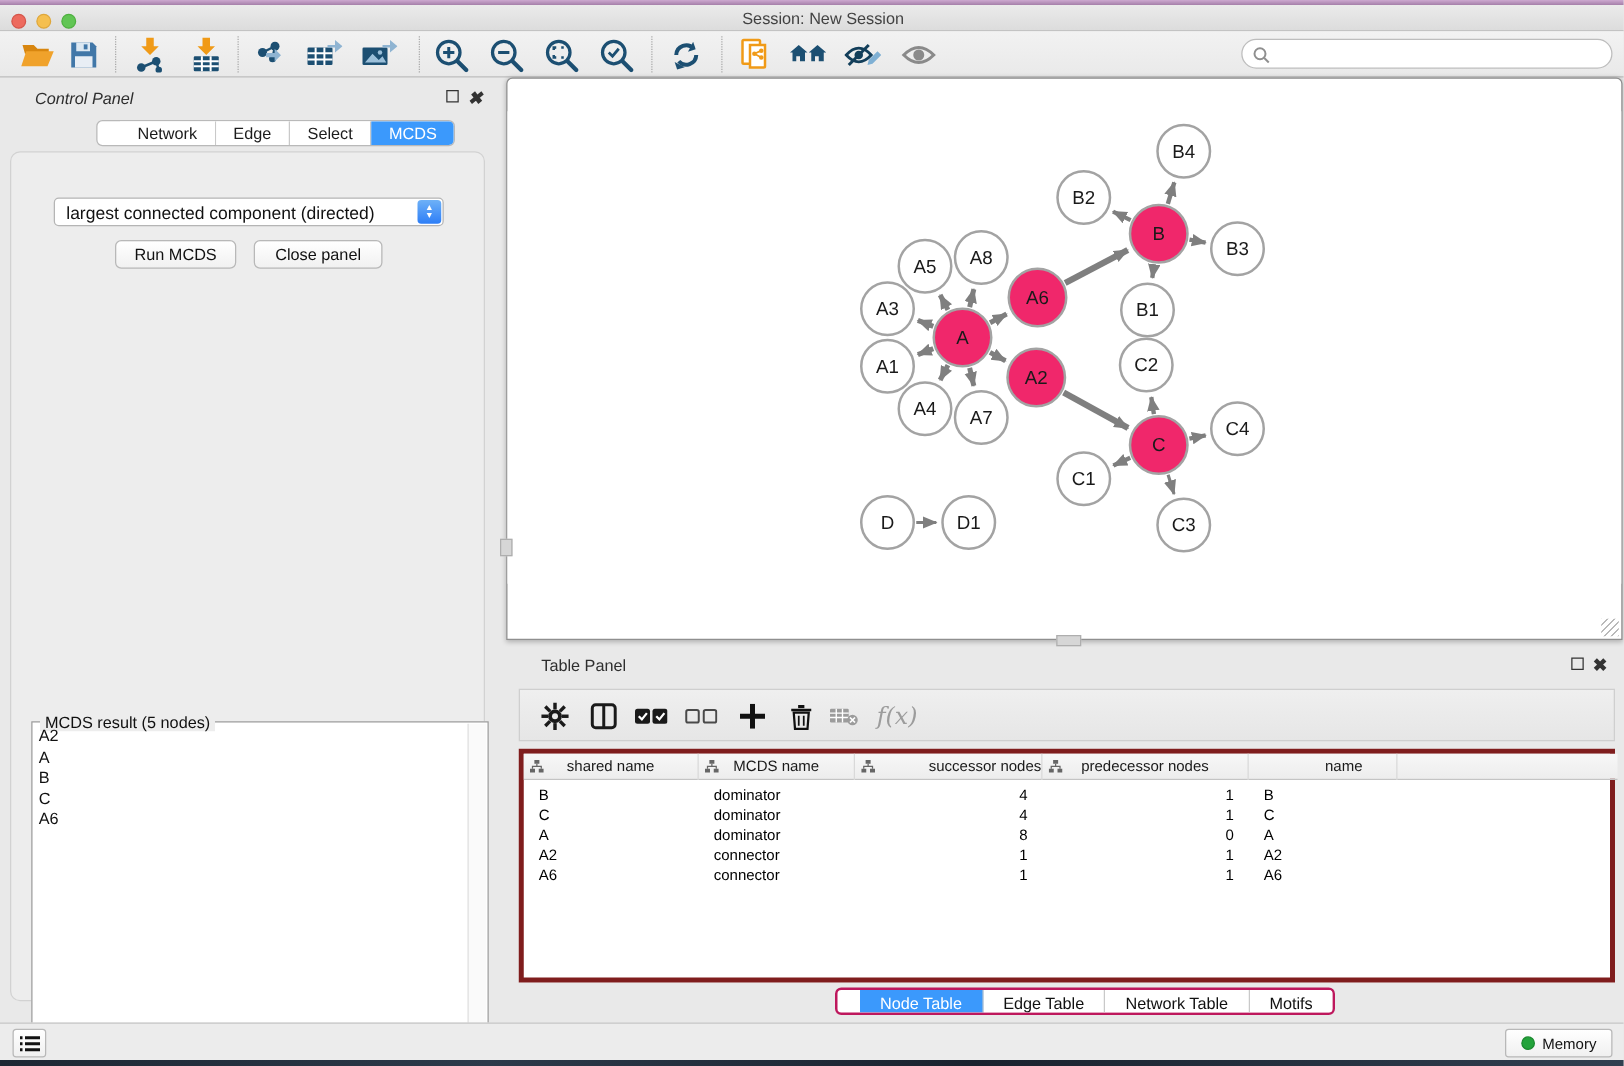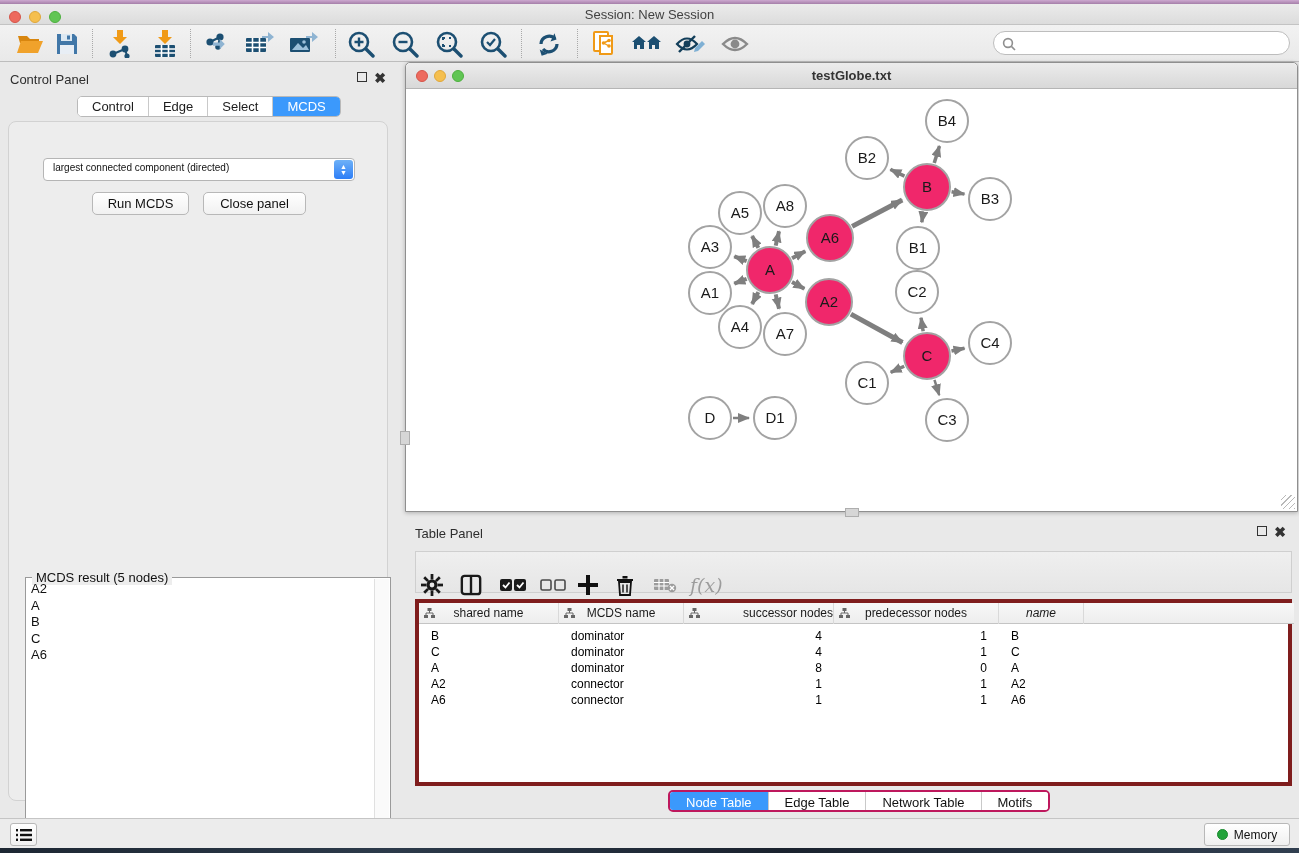--- a/index.html
+++ b/index.html
@@ -1,18 +1,18 @@
 <!DOCTYPE html>
 <html><head>
 <meta charset="utf-8">
 <style>
   * { margin:0; padding:0; box-sizing:border-box; }
   html,body { width:1299px; height:853px; }
   body { font-family:"Liberation Sans", sans-serif; background:#e9e9e9; position:relative; overflow:hidden; }
-  .abs { position:absolute; }
+  .abs { position:absolute;padding-left:18px; }
 
   
   .desktop-strip { left:0; top:0; width:1299px; height:4px; background:linear-gradient(#cda9d0,#a57fa9); }
 
   
   .titlebar { left:0; top:4px; width:1299px; height:21px; background:linear-gradient(#ebebeb,#dcdcdc); border-bottom:1px solid #c3c3c3; }
   .tl { position:absolute; top:7px; width:12px; height:12px; border-radius:50%; }
   .tl.red { background:#ed6a5e; border:1px solid #d5554a; }
   .tl.yellow { background:#f5bf4f; border:1px solid #dfa73b; }
   .tl.green { background:#61c554; border:1px solid #4eb03f; }
@@ -20,32 +20,32 @@
 
   
   .toolbar { left:0; top:25px; width:1299px; height:37px; background:linear-gradient(#f2f2f2,#e9e9e9); border-bottom:1px solid #bdbdbd; }
   .tb-btn { position:absolute; top:3px; width:34px; height:31px; display:flex; align-items:center; justify-content:center; cursor:pointer; }
   .tb-sep { position:absolute; top:4px; height:29px; border-left:1px dotted #a9a9a9; }
   .searchbox { position:absolute; top:6px; left:993px; width:297px; height:24px; background:#fff; border:1px solid #bdbdbd; border-radius:12px; }
   .searchbox input { position:absolute; left:28px; top:2px; width:260px; height:18px; border:none; outline:none; font-size:13px; background:transparent; }
   .searchbox svg { position:absolute; left:8px; top:5px; }
 
   
-  .cp-header { left:10px; top:70px; width:380px; height:20px; }
+  .cp-header { left:10px; top:70px; width:380px; height:20px;font-style:italic; }
   .panel-title { font-size:13px; color:#2e2e2e; }
   .win-btn { position:absolute; top:2px; font-size:12px; color:#333; cursor:pointer; line-height:12px; }
   .float-box { width:10px; height:10px; border:1.5px solid #333; display:inline-block; }
   .cp-tabs { left:77px; top:96px; height:21px; display:flex; border:1px solid #b9b9b9; border-radius:5px; overflow:hidden; background:#fff; }
   .cp-tab { padding:0 14px; font-size:13px; line-height:20px; color:#1c1c1c; background:#fff; border-right:1px solid #c9c9c9; cursor:pointer; }
   .cp-tab:last-child { border-right:none; }
   .cp-tab.active { background:#3b99fc; color:#fff; }
   .cp-body { left:8px; top:121px; width:380px; height:680px; background:#ededed; border:1px solid #d2d2d2; border-radius:8px; }
   .opt-label { left:0; top:15px; width:100%; text-align:center; font-size:13px; color:#1a1a1a; }
   .combo { left:34px; top:36px; width:312px; height:23px; background:#fff; border:1px solid #b5b5b5; border-radius:4px; cursor:pointer; }
-  .combo-text { position:absolute; left:9px; top:3px; font-size:10px; color:#111; }
+  .combo-text { position:absolute; left:9px; top:3px; font-size:14px; color:#111; }
   .combo-step { position:absolute; right:1px; top:1px; width:19px; height:19px; border-radius:3px; background:linear-gradient(#6eb1f7,#2d7ef7); color:#fff; }
   .combo-step span { position:absolute; left:0; width:100%; text-align:center; font-size:7px; line-height:7px; }
   .btn { position:absolute; height:23px; background:linear-gradient(#ffffff,#f1f1f1); border:1px solid #b8b8b8; border-radius:5px; font-size:13px; color:#111; text-align:center; cursor:pointer; font-family:"Liberation Sans",sans-serif; }
   .result-fs { left:16px; top:455px; width:366px; height:340px; border:1px solid #9a9a9a; background:#fff; }
   .result-legend { position:absolute; left:6px; top:-8px; background:#ededed; padding:0 4px; font-size:13px; color:#111; }
   .result-list { position:absolute; left:1px; top:3px; width:348px; height:330px; overflow:hidden; }
   .result-item { font-size:13px; color:#111; padding:0 4px; line-height:16.5px; }
   .result-scroll { position:absolute; right:1px; top:1px; width:15px; height:332px; background:#fafafa; border-left:1px solid #e0e0e0; }
 
   
@@ -54,21 +54,21 @@
   .net-titlebar .tl { top:7px; }
   .net-title-text { width:100%; text-align:center; font-size:13px; font-weight:bold; color:#333; line-height:26px; }
   .net-canvas { position:absolute; left:0; top:26px; width:891px; height:378px; background:#fff; }
   .resize-grip { position:absolute; right:2px; bottom:2px; width:14px; height:14px;
      background:repeating-linear-gradient(135deg, transparent 0 3px, #b9b9b9 3px 4px); }
   .mini-thumb { position:absolute; background:#d6d6d6; border:1px solid #aeaeae; }
 
   
   .tp-header { left:415px; top:524px; width:875px; height:20px; }
   .tp-toolbar { left:415px; top:551px; width:877px; height:42px; background:linear-gradient(#efefef,#e6e6e6); border:1px solid #cfcfcf; }
-  .tp-icon { position:absolute; top:17px; width:34px; height:32px; display:flex; align-items:center; justify-content:flex-start; cursor:pointer; }
+  .tp-icon { position:absolute; top:5px; width:34px; height:32px; display:flex; align-items:center; justify-content:flex-end; cursor:pointer; }
   .fx-label { font-family:"DejaVu Serif", serif; font-style:italic; font-size:19px; color:#9c9c9c; }
   .tbl { left:415px; top:599px; width:877px; height:187px; background:#fff; border:4px solid #7f1d1d; }
   .tbl-header { position:absolute; left:0; top:0; width:875px; height:21px; background:linear-gradient(#f7f7f7,#ededed); border-bottom:1px solid #c4c4c4; }
   .th { position:absolute; top:0; height:21px; border-right:1px solid #d9d9d9; font-size:12px; color:#1a1a1a; text-align:center; line-height:21px; }
   .th svg { position:absolute; left:5px; top:5px; }
   .tbl-row { position:absolute; left:0; width:875px; height:16px; }
   .td { position:absolute; top:0; height:16px; font-size:12px; color:#000; line-height:16px; }
   .td.num { text-align:right; }
 
   .bottom-tabs { left:668px; top:790px; height:22px; display:flex; border:2px solid #be185d; border-radius:5px; overflow:hidden; background:#fff; }
@@ -234,21 +234,21 @@
     <input type="text" placeholder="" style="">
   </div>
 </div>
 
 <div class="abs cp-header">
   <span class="panel-title">Control Panel</span>
   <span class="win-btn" style="right:23px"><span class="float-box"></span></span>
   <span class="win-btn" style="right:4px; font-weight:bold; font-size:14px;">✖</span>
 </div>
 <div class="abs cp-tabs">
-  <div class="cp-tab">Control</div>
+  <div class="cp-tab">Network</div>
   <div class="cp-tab">Edge</div>
   <div class="cp-tab">Select</div>
   <div class="cp-tab active">MCDS</div>
 </div>
 <div class="abs cp-body">
   <div class="abs combo">
     <span class="combo-text">largest connected component (directed)</span>
     <span class="combo-step">
         <span style="top:3px">▲</span>
         <span style="bottom:3px">▼</span>
@@ -263,26 +263,20 @@
       <div class="result-item">A</div>
       <div class="result-item">B</div>
       <div class="result-item">C</div>
       <div class="result-item">A6</div>
     </div>
     <div class="result-scroll"></div>
   </fieldset>
 </div>
 
 <div class="abs net-window">
-  <div class="net-titlebar">
-    <span class="tl red" style="left:10px"></span>
-    <span class="tl yellow" style="left:28px"></span>
-    <span class="tl green" style="left:46px"></span>
-    <div class="net-title-text">testGlobe.txt</div>
-  </div>
   <div class="net-canvas">
     <svg id="graph-svg" width="891" height="422" viewBox="0 0 891 422">
       <defs>
         <marker id="arrow" markerUnits="userSpaceOnUse" markerWidth="14" markerHeight="12" refX="11" refY="5" orient="auto">
           <path d="M0,0 L12,5 L0,10 z" fill="#7f7f7f"></path>
         </marker>
       </defs>
     <line x1="352.35633917918443" y1="158.87704444045045" x2="346.10940725364816" y2="147.00787378193155" stroke="#7f7f7f" stroke-width="4" marker-end="url(#arrow)"></line>
         <line x1="369.7047830697332" y1="156.65959223580498" x2="373.0670256074775" y2="142.3140240747628" stroke="#7f7f7f" stroke-width="4" marker-end="url(#arrow)"></line>
         <line x1="340.65634706744873" y1="172.05159970918868" x2="328.2773990498533" y2="167.30633630244375" stroke="#7f7f7f" stroke-width="4" marker-end="url(#arrow)"></line>
@@ -450,21 +444,21 @@
     </div>
     <div class="th" style="left:415px; width:165px;">
       <svg width="11" height="11" viewBox="0 0 11 11">
           <rect x="3.5" y="0" width="4" height="3" fill="#666"></rect>
           <path d="M5.5,3 v2 M2,7 v-2 h7 v2" stroke="#666" fill="none" stroke-width="1"></path>
           <rect x="0" y="7" width="4" height="3" fill="#666"></rect>
           <rect x="7" y="7" width="4" height="3" fill="#666"></rect>
         </svg>
       <span>predecessor nodes</span>
     </div>
-    <div class="th" style="left:580px; width:85px;font-style:italic;">
+    <div class="th" style="left:614px; width:85px;">
       <span>name</span>
     </div>
   </div>
   <div class="tbl-row" style="top:25px">
     <div class="td" style="left:12px; width:120px;">B</div>
     <div class="td" style="left:152px; width:110px;">dominator</div>
     <div class="td num" style="left:265px; width:138px;">4</div>
     <div class="td num" style="left:415px; width:153px;">1</div>
     <div class="td" style="left:592px; width:80px;">B</div>
   </div>

